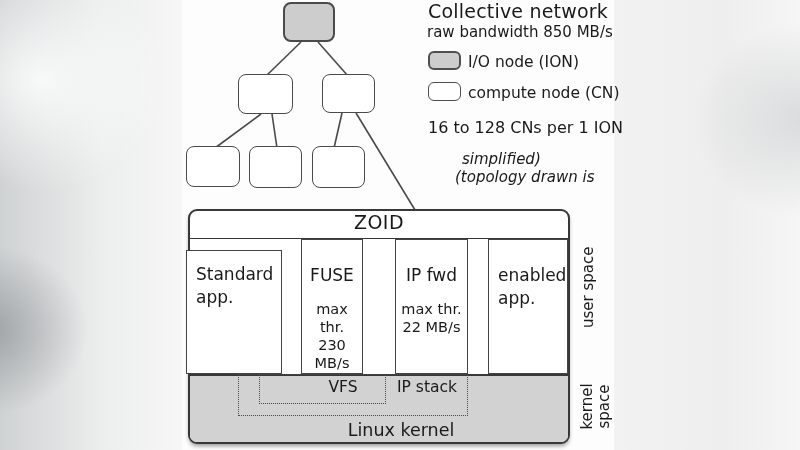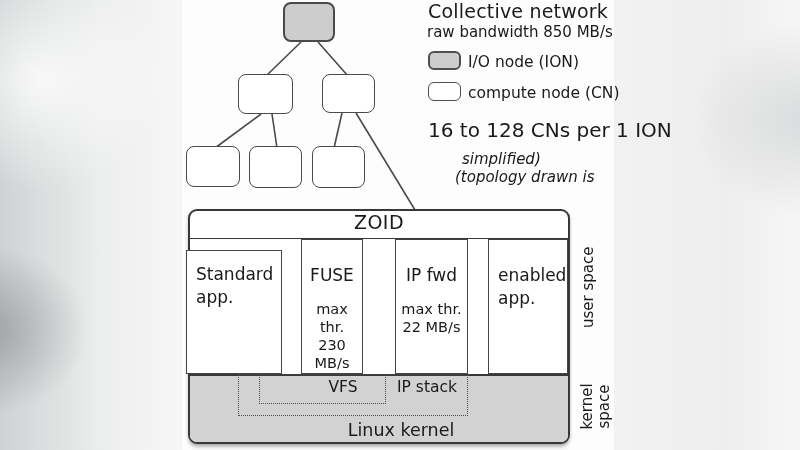--- a/index.html
+++ b/index.html
@@ -24,21 +24,21 @@
 
   
   .fig-title{position:absolute;left:428px;top:0;font-size:19px;letter-spacing:.2px;}
   .fig-subtitle{position:absolute;left:427px;top:23px;font-size:15px;}
   .swatch{position:absolute;width:33px;height:19px;box-sizing:border-box;border-radius:6px;}
   .swatch.ion{left:428px;top:51px;background:#cdcdcd;border:2.2px solid #4f4f4f;}
   .swatch.cn{left:428px;top:82px;background:#fff;border:1.8px solid #4f4f4f;}
   .legend-label{position:absolute;font-size:15.5px;white-space:nowrap;}
   .legend-label.ion{left:468px;top:53px;}
   .legend-label.cn{left:468px;top:84px;}
-  .ratio-note{position:absolute;left:428px;top:118px;font-size:20px;white-space:nowrap;}
+  .ratio-note{position:absolute;left:428px;top:118px;font-size:16px;white-space:nowrap;}
   .topo-note{position:absolute;left:455px;top:150px;font-size:15px;font-style:italic;line-height:18px;}
   .topo-note .l2{padding-left:7px;}
 
   
   .outer-box{position:absolute;left:188px;top:209px;width:382px;height:235px;box-sizing:border-box;
              background:#fff;border:2px solid #383838;border-radius:9px;
              box-shadow:0 3px 4px -1px rgba(0,0,0,.4);}
   .zoid-label{position:absolute;left:188px;top:211px;width:382px;text-align:center;font-size:19px;letter-spacing:.5px;}
   .zoid-thr{position:absolute;left:425px;top:215px;font-size:14.5px;white-space:nowrap;}
   .zoid-rule{position:absolute;left:190px;top:238px;width:378px;border-top:1.6px solid #383838;}

